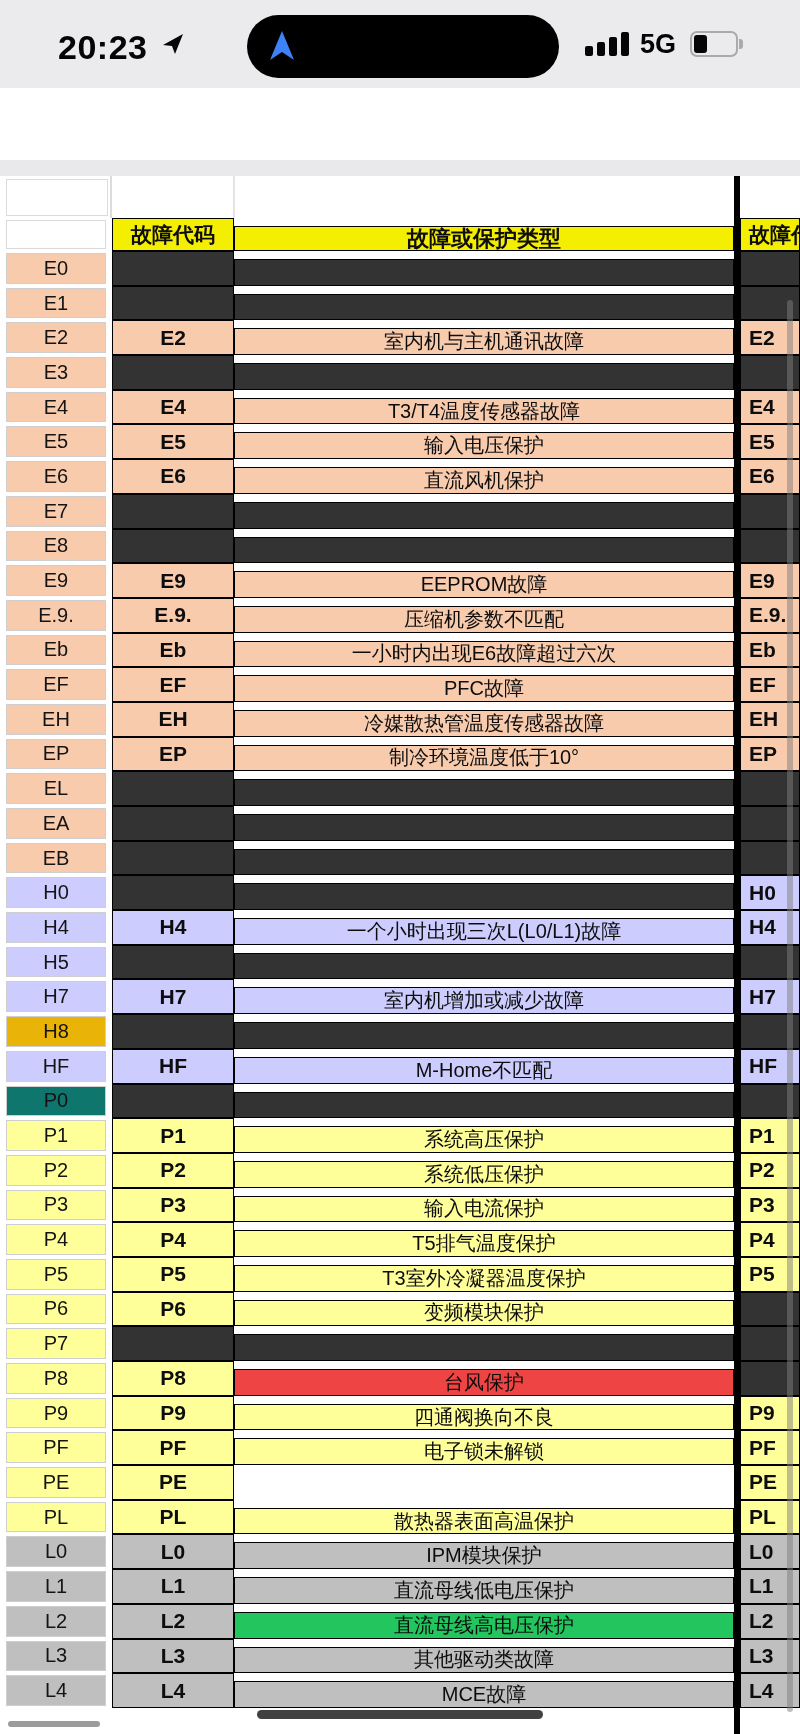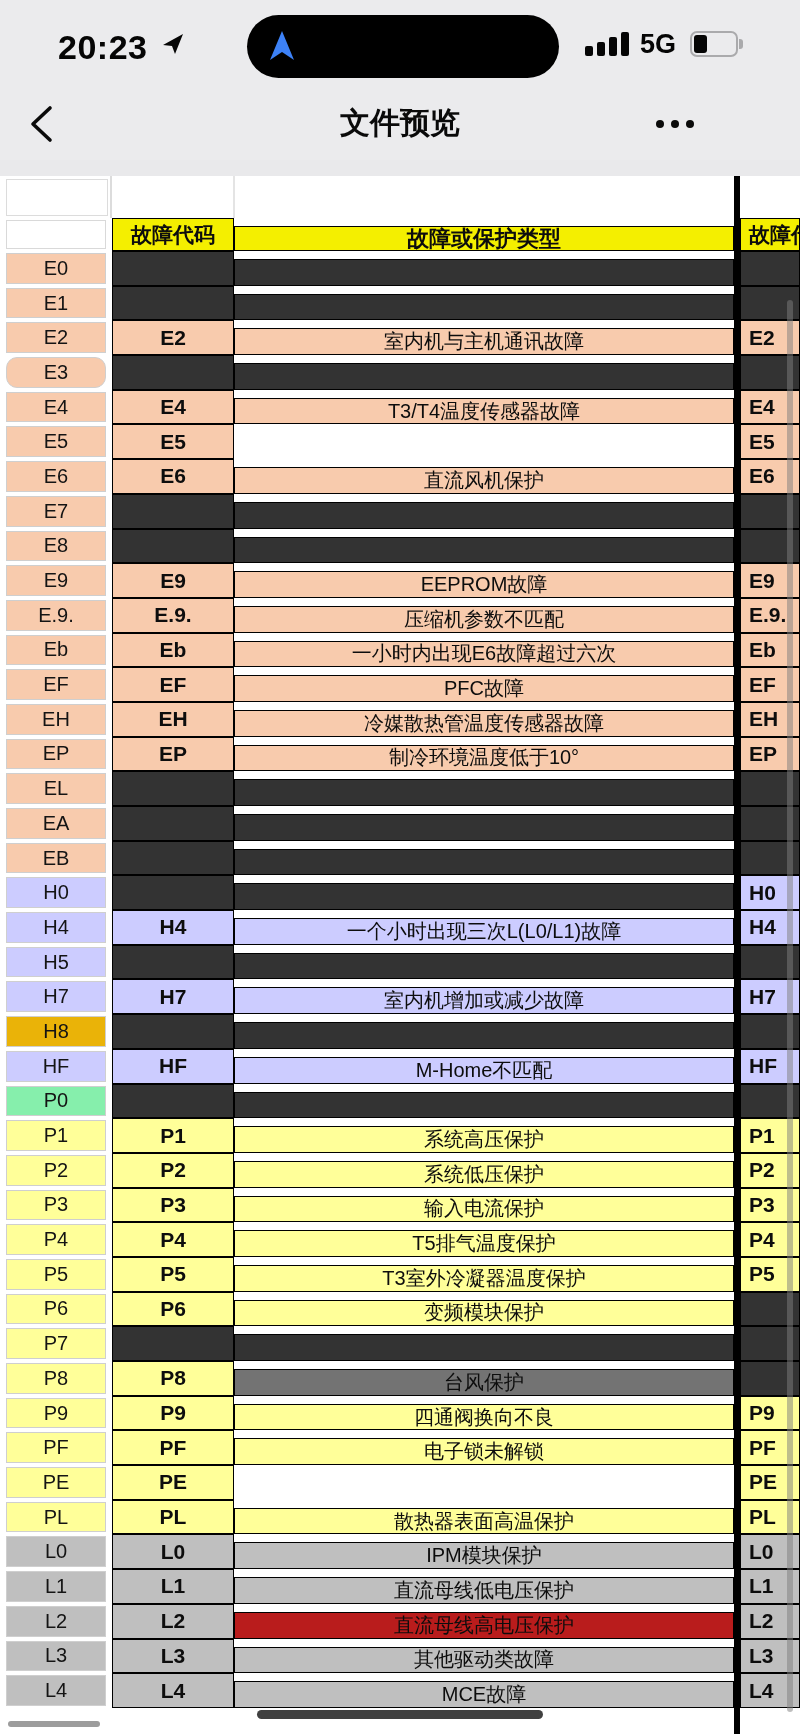--- a/index.html
+++ b/index.html
@@ -78,31 +78,20 @@
           <i></i>
         </div>
       <span class="net">5G</span>
       <div class="battery">
         <div class="battery-fill"></div>
         <div class="battery-nub"></div>
       </div>
     </div>
   </div>
 
-  <div class="nav-bar">
-    <svg class="back-btn" width="30" height="38" viewBox="0 0 30 38">
-      <polyline points="24,3 7,19 24,35" fill="none" stroke="#0a0a0a" stroke-width="3.6" stroke-linecap="round" stroke-linejoin="round"></polyline>
-    </svg>
-    <div class="nav-title">文件预览</div>
-    <div class="more-btn">
-        <i></i>
-        <i></i>
-        <i></i>
-      </div>
-  </div>
 
   <div class="content">
     <div class="top-strip"></div>
 
     <div class="blank-row">
       <div class="blank-a"></div>
       <div class="blank-line"></div>
       <div class="blank-line2"></div>
     </div>
 
@@ -126,34 +115,35 @@
     <div class="cell cellC" style="background: rgb(51, 51, 51);"></div>
     <div class="cell cellD" style="background: rgb(51, 51, 51);"></div>
   </div>
         <div class="trow">
     <div class="cell cellA" style="background: rgb(248, 203, 173);">E2</div>
     <div class="cell cellB" style="background: rgb(248, 203, 173);">E2</div>
     <div class="cell cellC" style="background: rgb(248, 203, 173);">室内机与主机通讯故障</div>
     <div class="cell cellD" style="background: rgb(248, 203, 173);">E2</div>
   </div>
         <div class="trow">
-    <div class="cell cellA" style="background: rgb(248, 203, 173); border-radius: 11px;">E3</div>
+    <div class="cell cellA" style="background: rgb(248, 203, 173);">E3</div>
     <div class="cell cellB" style="background: rgb(51, 51, 51);"></div>
     <div class="cell cellC" style="background: rgb(51, 51, 51);"></div>
     <div class="cell cellD" style="background: rgb(51, 51, 51);"></div>
   </div>
         <div class="trow">
     <div class="cell cellA" style="background: rgb(248, 203, 173);">E4</div>
     <div class="cell cellB" style="background: rgb(248, 203, 173);">E4</div>
     <div class="cell cellC" style="background: rgb(248, 203, 173);">T3/T4温度传感器故障</div>
     <div class="cell cellD" style="background: rgb(248, 203, 173);">E4</div>
   </div>
         <div class="trow">
     <div class="cell cellA" style="background: rgb(248, 203, 173);">E5</div>
     <div class="cell cellB" style="background: rgb(248, 203, 173);">E5</div>
+    <div class="cell cellC" style="background: rgb(248, 203, 173);">输入电压保护</div>
     <div class="cell cellD" style="background: rgb(248, 203, 173);">E5</div>
   </div>
         <div class="trow">
     <div class="cell cellA" style="background: rgb(248, 203, 173);">E6</div>
     <div class="cell cellB" style="background: rgb(248, 203, 173);">E6</div>
     <div class="cell cellC" style="background: rgb(248, 203, 173);">直流风机保护</div>
     <div class="cell cellD" style="background: rgb(248, 203, 173);">E6</div>
   </div>
         <div class="trow">
     <div class="cell cellA" style="background: rgb(248, 203, 173);">E7</div>
@@ -251,21 +241,21 @@
     <div class="cell cellC" style="background: rgb(51, 51, 51);"></div>
     <div class="cell cellD" style="background: rgb(51, 51, 51);"></div>
   </div>
         <div class="trow">
     <div class="cell cellA" style="background: rgb(204, 204, 255);">HF</div>
     <div class="cell cellB" style="background: rgb(204, 204, 255);">HF</div>
     <div class="cell cellC" style="background: rgb(204, 204, 255);">M-Home不匹配</div>
     <div class="cell cellD" style="background: rgb(204, 204, 255);">HF</div>
   </div>
         <div class="trow">
-    <div class="cell cellA" style="background: #86efac;">P0</div>
+    <div class="cell cellA" style="background: #0f766e;">P0</div>
     <div class="cell cellB" style="background: rgb(51, 51, 51);"></div>
     <div class="cell cellC" style="background: rgb(51, 51, 51);"></div>
     <div class="cell cellD" style="background: rgb(51, 51, 51);"></div>
   </div>
         <div class="trow">
     <div class="cell cellA" style="background: rgb(255, 255, 153);">P1</div>
     <div class="cell cellB" style="background: rgb(255, 255, 153);">P1</div>
     <div class="cell cellC" style="background: rgb(255, 255, 153);">系统高压保护</div>
     <div class="cell cellD" style="background: rgb(255, 255, 153);">P1</div>
   </div>
@@ -301,21 +291,21 @@
   </div>
         <div class="trow">
     <div class="cell cellA" style="background: rgb(255, 255, 153);">P7</div>
     <div class="cell cellB" style="background: rgb(51, 51, 51);"></div>
     <div class="cell cellC" style="background: rgb(51, 51, 51);"></div>
     <div class="cell cellD" style="background: rgb(51, 51, 51);"></div>
   </div>
         <div class="trow">
     <div class="cell cellA" style="background: rgb(255, 255, 153);">P8</div>
     <div class="cell cellB" style="background: rgb(255, 255, 153);">P8</div>
-    <div class="cell cellC" style="background: #737373; text-align: center;">台风保护</div>
+    <div class="cell cellC" style="background: #ef4444; text-align: center;">台风保护</div>
     <div class="cell cellD" style="background: rgb(51, 51, 51);"></div>
   </div>
         <div class="trow">
     <div class="cell cellA" style="background: rgb(255, 255, 153);">P9</div>
     <div class="cell cellB" style="background: rgb(255, 255, 153);">P9</div>
     <div class="cell cellC" style="background: rgb(255, 255, 153);">四通阀换向不良</div>
     <div class="cell cellD" style="background: rgb(255, 255, 153);">P9</div>
   </div>
         <div class="trow">
     <div class="cell cellA" style="background: rgb(255, 255, 153);">PF</div>
@@ -342,21 +332,21 @@
   </div>
         <div class="trow">
     <div class="cell cellA" style="background: rgb(191, 191, 191);">L1</div>
     <div class="cell cellB" style="background: rgb(191, 191, 191);">L1</div>
     <div class="cell cellC" style="background: rgb(191, 191, 191);">直流母线低电压保护</div>
     <div class="cell cellD" style="background: rgb(191, 191, 191);">L1</div>
   </div>
         <div class="trow">
     <div class="cell cellA" style="background: rgb(191, 191, 191);">L2</div>
     <div class="cell cellB" style="background: rgb(191, 191, 191);">L2</div>
-    <div class="cell cellC" style="background: #b91c1c;">直流母线高电压保护</div>
+    <div class="cell cellC" style="background: #22c55e;">直流母线高电压保护</div>
     <div class="cell cellD" style="background: rgb(191, 191, 191);">L2</div>
   </div>
         <div class="trow">
     <div class="cell cellA" style="background: rgb(191, 191, 191);">L3</div>
     <div class="cell cellB" style="background: rgb(191, 191, 191);">L3</div>
     <div class="cell cellC" style="background: rgb(191, 191, 191);">其他驱动类故障</div>
     <div class="cell cellD" style="background: rgb(191, 191, 191);">L3</div>
   </div>
         <div class="trow">
     <div class="cell cellA" style="background: rgb(191, 191, 191);">L4</div>

